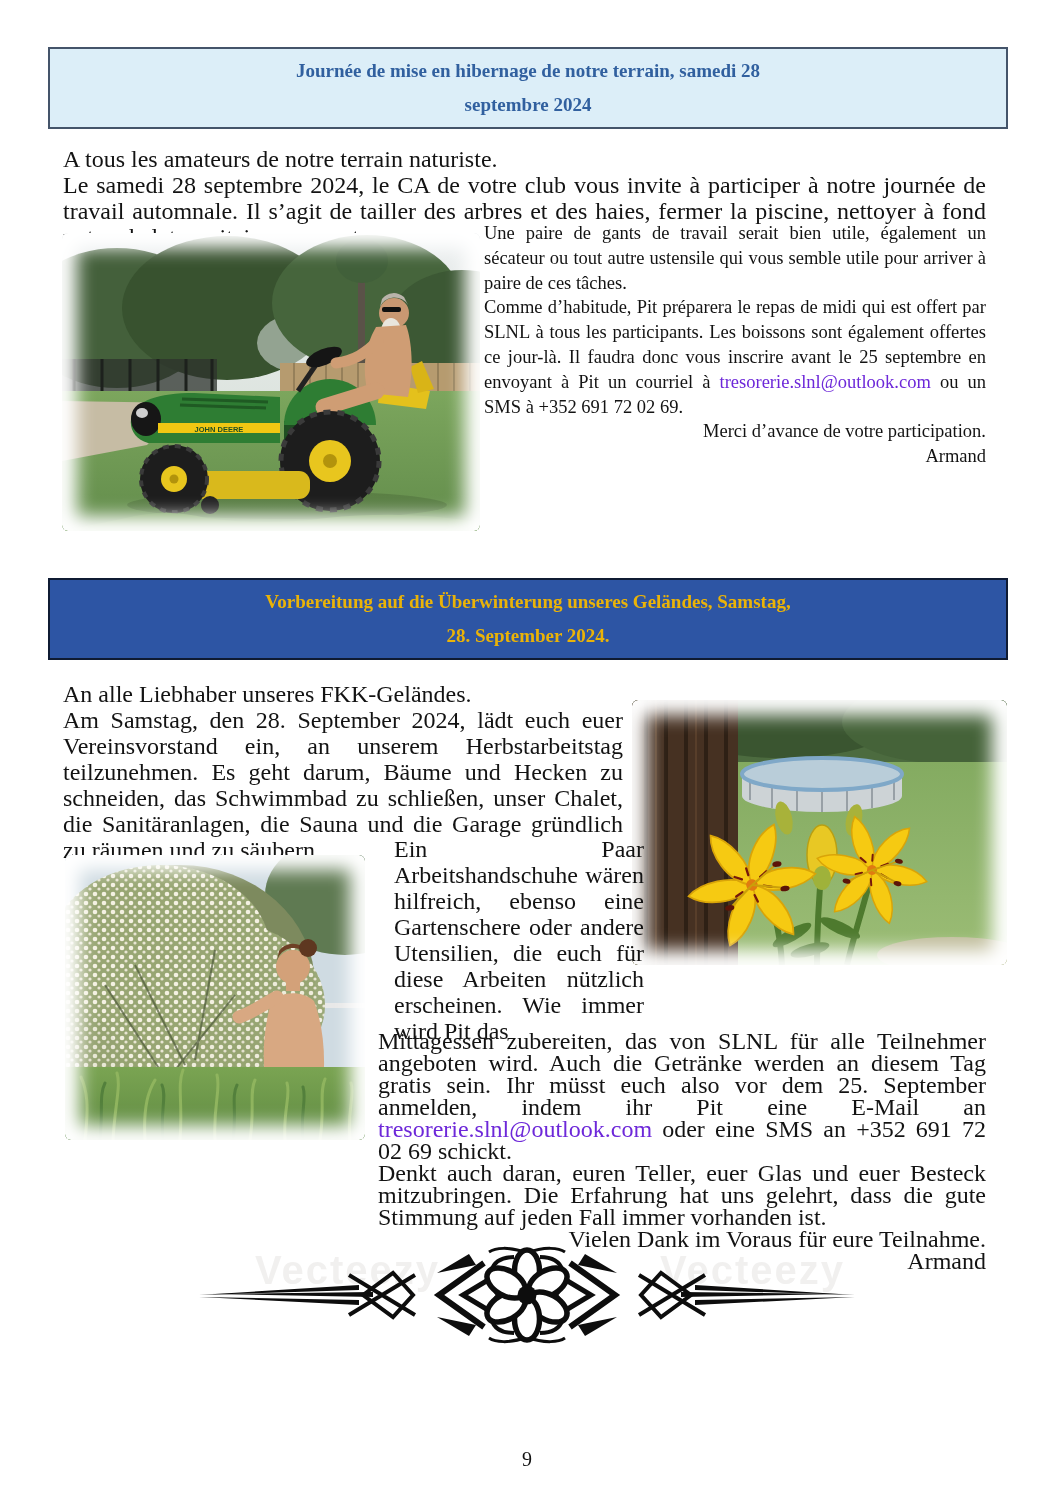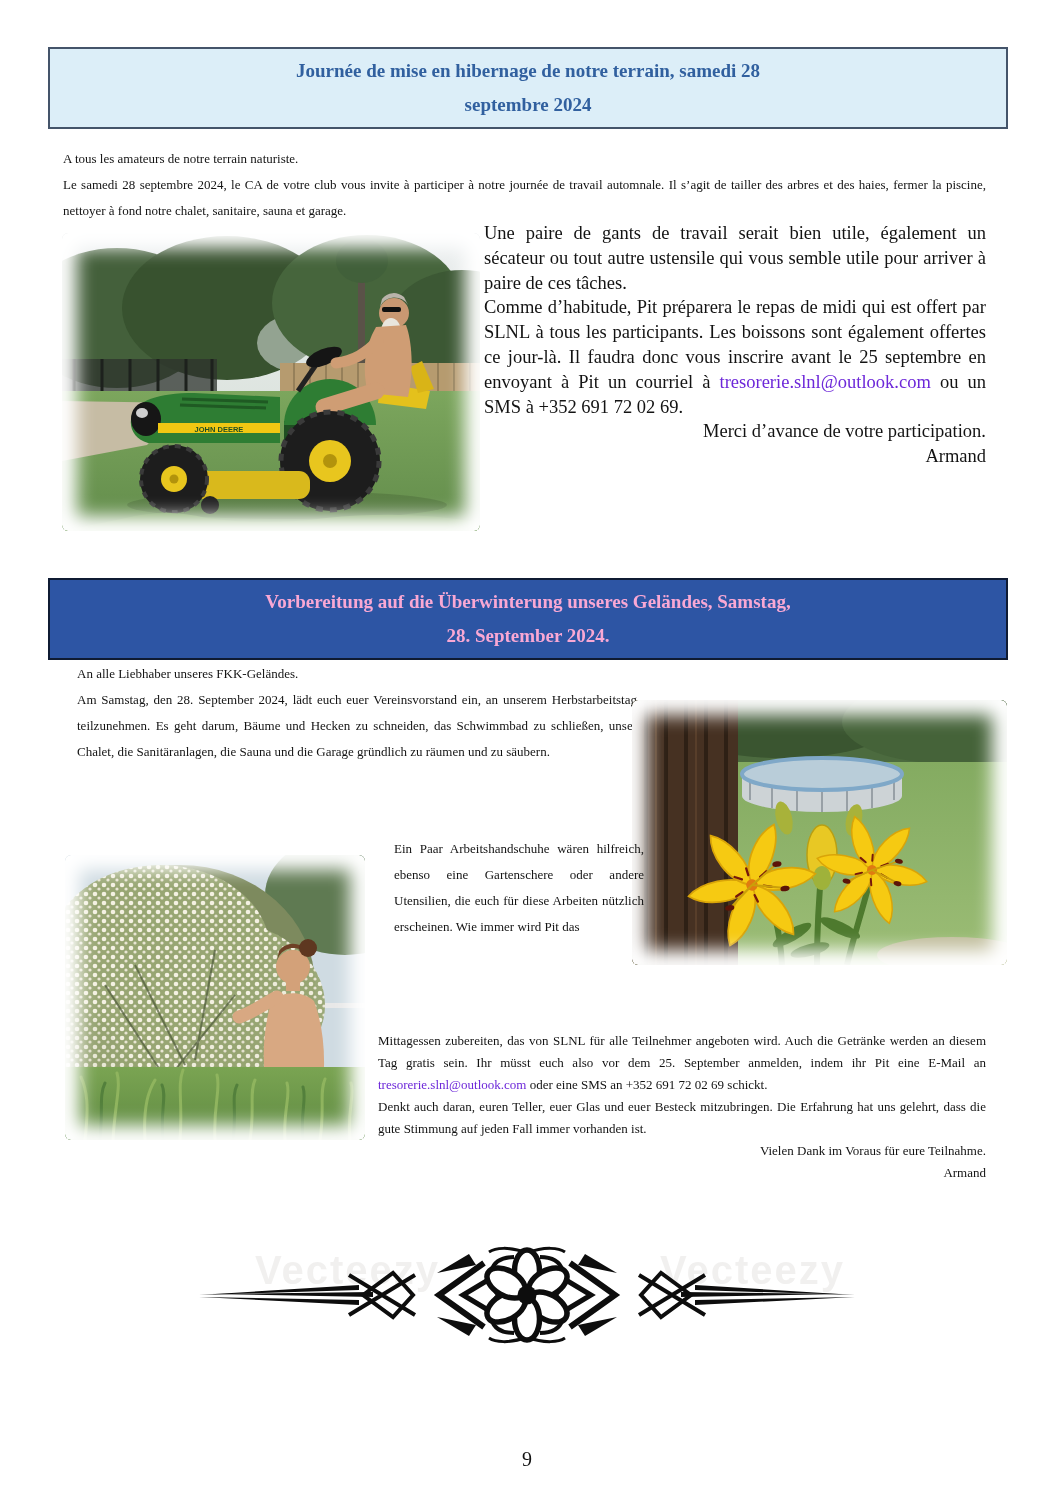--- a/index.html
+++ b/index.html
@@ -4,24 +4,24 @@
 <style>
   html,body{margin:0;padding:0;background:#fff;}
   .page{position:relative;width:1054px;height:1490px;background:#ffffff;
         font-family:"Liberation Serif", serif;color:#131313;overflow:hidden;}
 
   
   .banner{position:absolute;left:48px;width:956px;height:78px;
           display:flex;flex-direction:column;justify-content:center;
           text-align:center;font-weight:bold;font-size:19px;line-height:34px;}
   .banner-fr{top:47px;background:#dceef8;border:2px solid #44546a;color:#31609f;}
-  .banner-de{top:578px;background:#2d55a4;border:2px solid #0f1b33;color:#f9a8d4;}
+  .banner-de{top:578px;background:#2d55a4;border:2px solid #0f1b33;color:#eab308;}
 
   
-  .tblock{position:absolute;font-size:13px;line-height:26px;text-align:justify;}
+  .tblock{position:absolute;font-size:24px;line-height:26px;text-align:justify;}
   .tblock p{margin:0;}
   .col-fr{left:484px;top:221px;width:502px;font-size:18.5px;line-height:24.8px;}
   .right{text-align:right;}
   a.email-link{color:#6d28d9;cursor:pointer;}
 
   
   .photo{position:absolute;border-radius:6px;overflow:hidden;}
   .photo svg{display:block;}
   .photo .feather{position:absolute;inset:0;border-radius:6px;
                   box-shadow:inset 0 0 18px 15px #ffffff;pointer-events:none;}
@@ -145,21 +145,21 @@
     <p><span>Comme d’habitude, Pit préparera le repas de midi qui est offert par SLNL à tous les participants. Les boissons sont également offertes ce jour-là. Il faudra donc vous inscrire avant le 25 septembre en envoyant à Pit un courriel à </span><a class="email-link">tresorerie.slnl@outlook.com</a><span> ou un SMS à +352 691 72 02 69.</span></p>
     <p class="right">Merci d’avance de votre participation.</p>
     <p class="right">Armand</p>
   </div>
 
   <div class="banner banner-de">
     <div>Vorbereitung auf die Überwinterung unseres Geländes, Samstag,</div>
     <div>28. September 2024.</div>
   </div>
 
-  <div class="tblock" style="left:63px;top:661px;width:560px;margin-left:14px;">
+  <div class="tblock" style="left:63px;top:681px;width:560px;">
     <p>An alle Liebhaber unseres FKK-Geländes.</p>
     <p>Am Samstag, den 28. September 2024, lädt euch euer Vereinsvorstand ein, an unserem Herbstarbeitstag teilzunehmen. Es geht darum, Bäume und Hecken zu schneiden, das Schwimmbad zu schließen, unser Chalet, die Sanitäranlagen, die Sauna und die Garage gründlich zu räumen und zu säubern.</p>
   </div>
 
   <div class="photo" style="left:632px;top:700px;width:375px;height:265px;">
     <svg width="375" height="265" viewBox="0 0 375 265">
       <defs>
         <linearGradient id="l-grass" x1="0" y1="0" x2="0" y2="1">
           <stop offset="0" stop-color="#84ab61"></stop>
             <stop offset="1" stop-color="#9cbd76"></stop>

